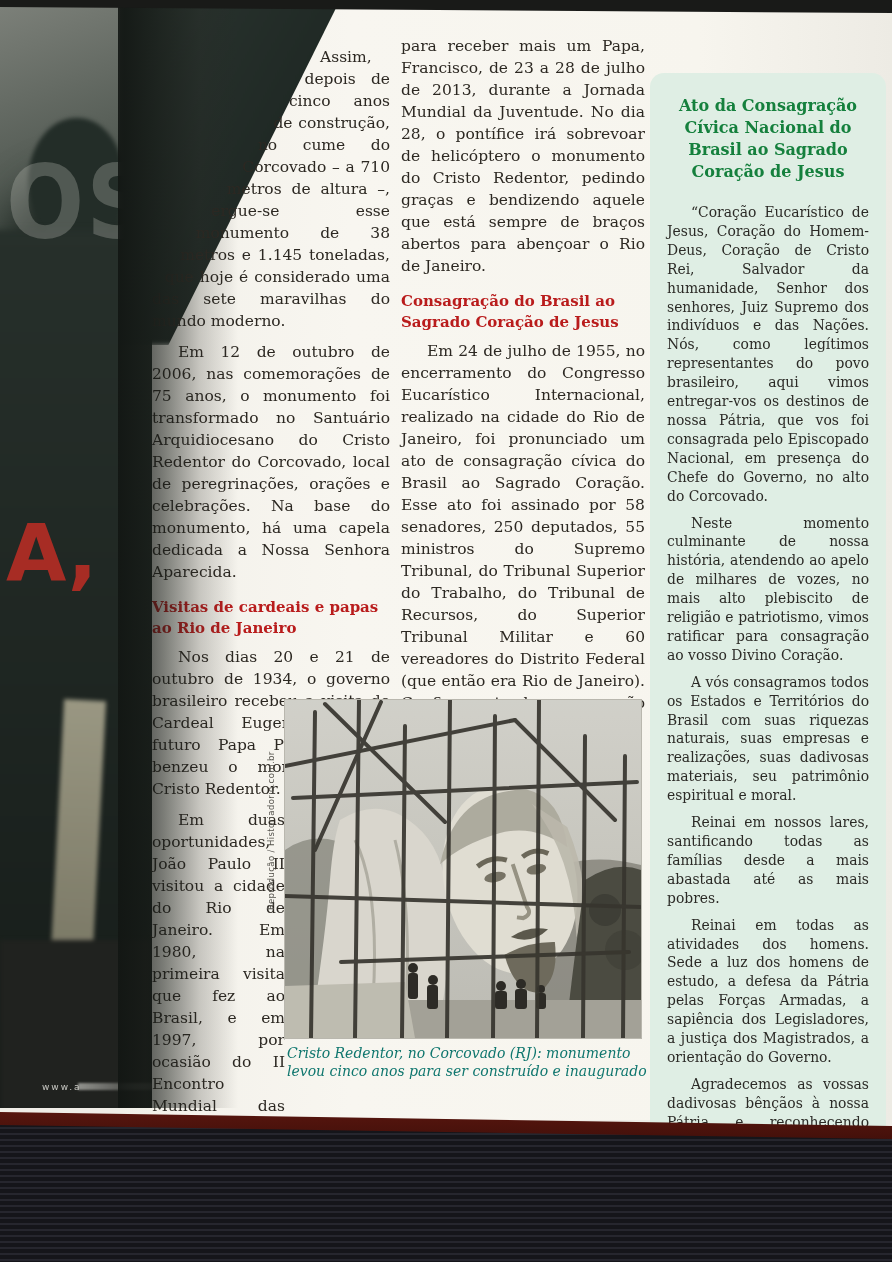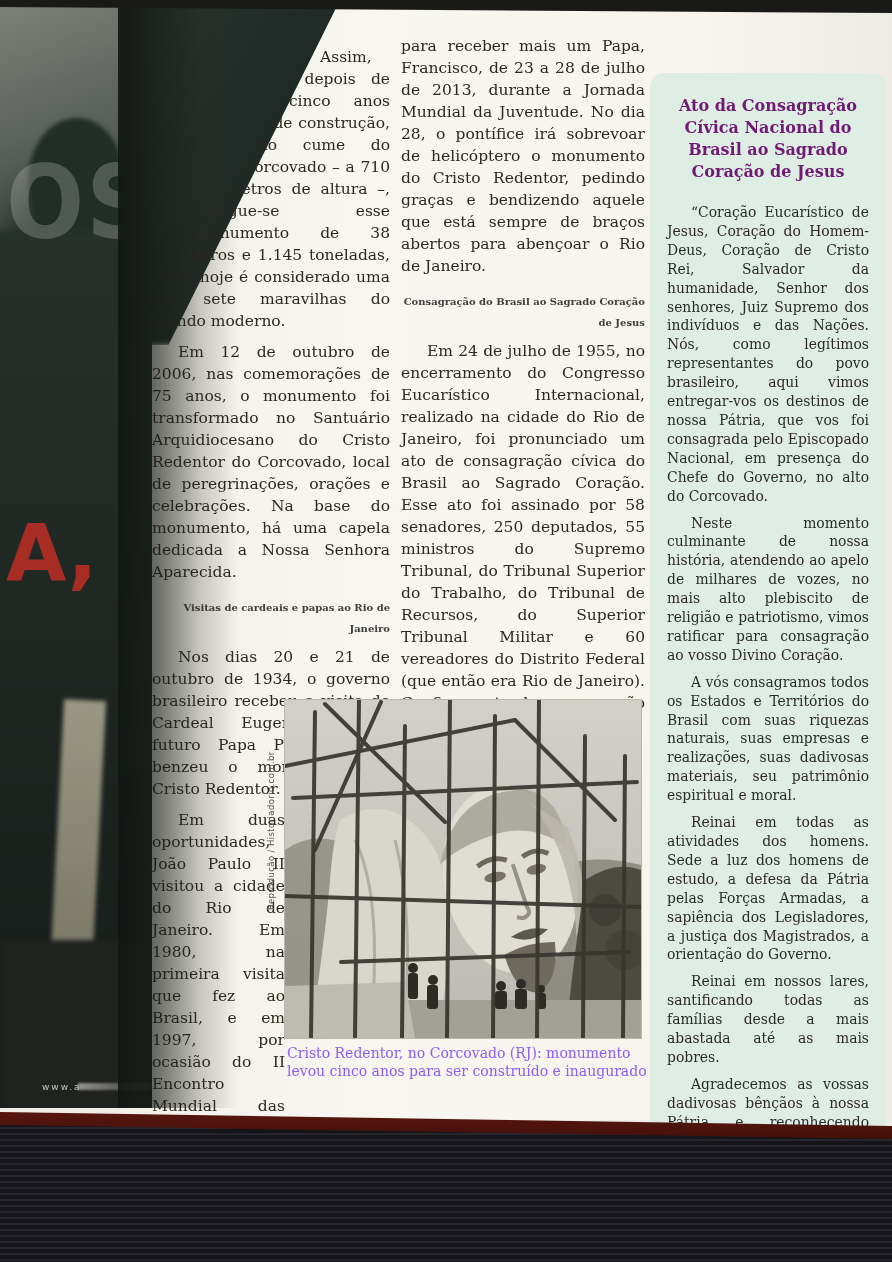--- a/index.html
+++ b/index.html
@@ -40,43 +40,43 @@
     clip-path:polygon(0 0,93% 0,100% 0,22% 100%,0 100%); filter:blur(2.5px); }
 
   
   .gutter { position:absolute; left:118px; top:0; width:120px; height:1108px; z-index:6; pointer-events:none;
     background:linear-gradient(90deg,rgba(18,22,19,.92) 0%,rgba(24,28,24,.55) 38%,rgba(40,40,36,.22) 68%,rgba(60,60,55,0) 100%); }
 
   
   .col { position:absolute; z-index:4; color:#2c2822; font-size:15.5px; line-height:22px; text-align:justify; }
   .col p { margin-bottom:9px; text-indent:26px; }
   .col .no-indent { text-indent:0; }
-  .col h3 { font-size:10px; line-height:21px; margin:14px 0 7px; color:#404040; text-align:right; }
+  .col h3 { font-size:15px; line-height:21px; margin:14px 0 7px; color:#b91c1c; text-align:left; }
   .col1 { left:152px; top:46px; width:238px; }
   .col1 .narrow { width:133px; }
   .arm-float { float:left; width:168px; height:238px;
     shape-outside:polygon(0 0,168px 0,0 238px); clip-path:polygon(0 0,168px 0,0 238px); }
   .col2 { left:401px; top:35px; width:244px; }
 
   
   .green-box { position:absolute; left:650px; top:73px; width:236px; z-index:4;
     background:#dfeee4; border-radius:14px; padding:22px 17px 24px;
     color:#2b2a26; font-size:13.9px; line-height:18.9px; text-align:justify; }
-  .green-box h2 { font-size:16px; line-height:22px; text-align:center; margin-bottom:20px; color:#701a75; }
+  .green-box h2 { font-size:16px; line-height:22px; text-align:center; margin-bottom:20px; color:#15803d; }
   .green-box p { text-indent:24px; margin-bottom:8px; }
 
   
   .photo { position:absolute; left:285px; top:700px; width:356px; height:338px; z-index:5;
     background:#cfcec6; box-shadow:0 0 0 1px #b9b7ae; }
   .photo svg { display:block; }
   .credit { position:absolute; left:266px; top:740px; height:170px; z-index:5;
     writing-mode:vertical-rl; transform:rotate(180deg);
     font-family:"DejaVu Sans",sans-serif; font-size:8.5px; color:#55534d; letter-spacing:.4px; }
   .caption { position:absolute; left:287px; top:1044px; width:378px; z-index:5;
-    font-size:14px; line-height:18px; color:#8b5cf6; }
+    font-style:italic; font-size:14px; line-height:18px; color:#0f766e; }
 
   
   .band-red { position:absolute; left:0; top:1105px; width:892px; height:45px; z-index:7;
     background:linear-gradient(180deg,#5c170f,#3c0e09);
     clip-path:polygon(0 7px,100% 21px,100% 36px,0 22px); }
   .band-dark { position:absolute; left:0; top:1105px; width:892px; height:157px; z-index:7;
     background:repeating-linear-gradient(180deg,#15151a 0 4px,#26262e 4px 6px);
     clip-path:polygon(0 20px,100% 34px,100% 100%,0 100%); }
 </style>
 </head>
@@ -113,22 +113,22 @@
     <p class="no-indent">para receber mais um Papa, Francisco, de 23 a 28 de julho de 2013, durante a Jornada Mundial da Juventude. No dia 28, o pontífice irá sobrevoar de helicóptero o monumento do Cristo Redentor, pedindo graças e bendizendo aquele que está sempre de braços abertos para abençoar o Rio de Janeiro.</p>
     <h3>Consagração do Brasil ao Sagrado Coração de Jesus</h3>
     <p>Em 24 de julho de 1955, no encerramento do Congresso Eucarístico Internacional, realizado na cidade do Rio de Janeiro, foi pronunciado um ato de consagração cívica do Brasil ao Sagrado Coração. Esse ato foi assinado por 58 senadores, 250 deputados, 55 ministros do Supremo Tribunal, do Tribunal Superior do Trabalho, do Tribunal de Recursos, do Superior Tribunal Militar e 60 vereadores do Distrito Federal (que então era Rio de Janeiro). Confira o ato de consagração no box ao lado.</p>
   </section>
 
   <aside class="green-box">
     <h2>Ato da Consagração Cívica Nacional do Brasil ao Sagrado Coração de Jesus</h2>
     <p>“Coração Eucarístico de Jesus, Coração do Homem-Deus, Coração de Cristo Rei, Salvador da humanidade, Senhor dos senhores, Juiz Supremo dos indivíduos e das Nações. Nós, como legítimos representantes do povo brasileiro, aqui vimos entregar-vos os destinos de nossa Pátria, que vos foi consagrada pelo Episcopado Nacional, em presença do Chefe do Governo, no alto do Corcovado.</p>
     <p>Neste momento culminante de nossa história, atendendo ao apelo de milhares de vozes, no mais alto plebiscito de religião e patriotismo, vimos ratificar para consagração ao vosso Divino Coração.</p>
     <p>A vós consagramos todos os Estados e Territórios do Brasil com suas riquezas naturais, suas empresas e realizações, suas dadivosas materiais, seu patrimônio espiritual e moral.</p>
+    <p>Reinai em nossos lares, santificando todas as famílias desde a mais abastada até as mais pobres.</p>
     <p>Reinai em todas as atividades dos homens. Sede a luz dos homens de estudo, a defesa da Pátria pelas Forças Armadas, a sapiência dos Legisladores, a justiça dos Magistrados, a orientação do Governo.</p>
-    <p>Reinai em nossos lares, santificando todas as famílias desde a mais abastada até as mais pobres.</p>
     <p>Agradecemos as vossas dadivosas bênçãos à nossa Pátria, e, reconhecendo nossos erros e ingratidões, pedimos vosso perdão e misericórdia.</p>
     <p>Por Maria Santíssima, a Virgem Aparecida, Rainha e Padroeira do Brasil, suplicamos vossas bênçãos para felicidade do nosso Povo agora e sempre. Amém.”</p>
   </aside>
 
   <figure class="photo">
     <svg width="356" height="338" viewBox="0 0 356 338" xmlns="http://www.w3.org/2000/svg">
       <defs>
         <linearGradient id="sky" x1="0" y1="0" x2="0" y2="1">
           <stop offset="0" stop-color="#d9d8d1"></stop>
             <stop offset="1" stop-color="#c4c3ba"></stop>

